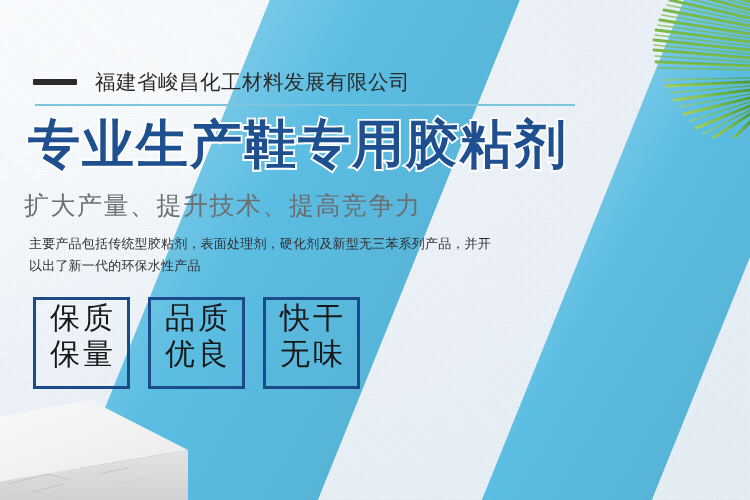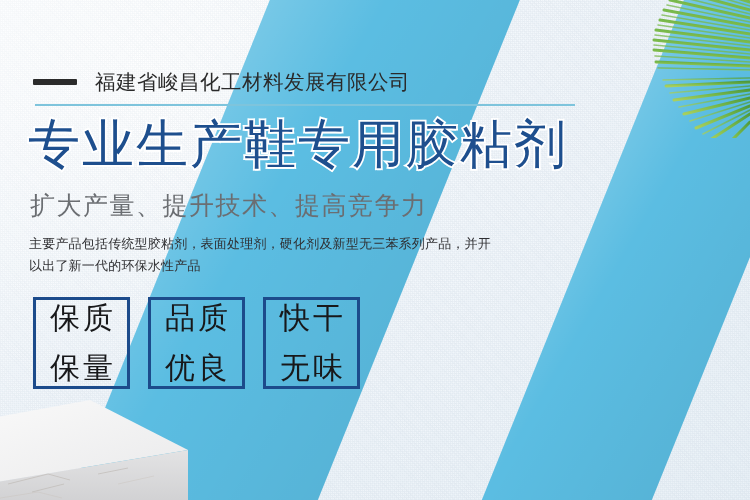--- a/index.html
+++ b/index.html
@@ -122,32 +122,32 @@
     height: 2px;
     background: #7ec4dc;
   }
 
   .headline {
     position: absolute;
     left: 28px;
     top: 118px;
     font-size: 52px;
     line-height: 1;
-    font-weight: 400;
+    font-weight: 700;
     color: #1e4f8e;
     letter-spacing: 2px;
     white-space: nowrap;
     -webkit-text-stroke: 3.5px #ffffff;
     paint-order: stroke fill;
     text-shadow: 0 2px 0 rgba(255,255,255,.85);
   }
 
   .subhead {
     position: absolute;
-    left: 30px;
+    left: 24px;
     top: 192px;
     font-size: 25px;
     line-height: 1.1;
     color: #6b6e72;
     letter-spacing: 1.5px;
     white-space: nowrap;
     font-weight: 400;
   }
 
   .bodytext {
@@ -169,21 +169,21 @@
     gap: 18px;
   }
   .badge {
     width: 97px;
     height: 92px;
     border: 3px solid #1c4b8b;
     background: transparent;
     display: flex;
     flex-direction: column;
     align-items: center;
-    justify-content: space-between;
+    justify-content: flex-start;
     box-sizing: border-box;
   }
   .badge-line {
     font-size: 30px;
     line-height: 36px;
     font-weight: 400;
     color: #18181a;
     letter-spacing: 3px;
     text-indent: 3px;
     white-space: nowrap;

